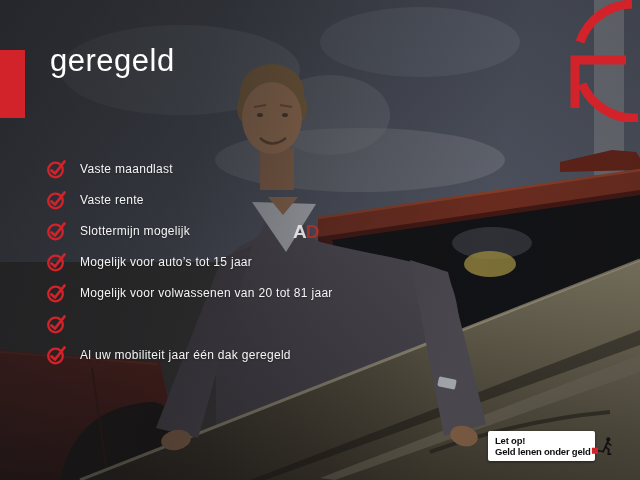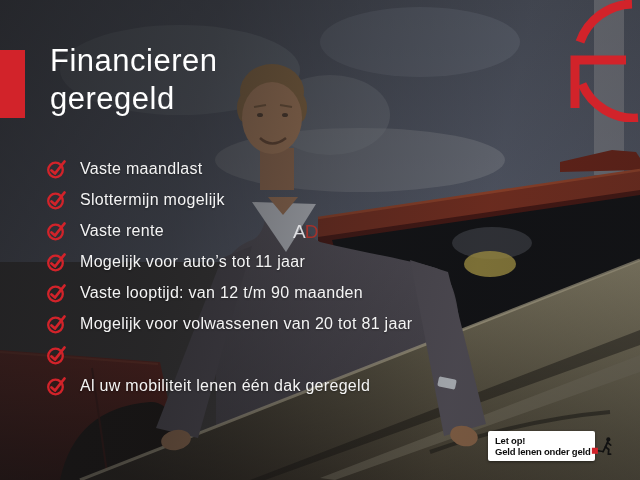--- a/index.html
+++ b/index.html
@@ -20,24 +20,24 @@
   .arc-logo { position:absolute; right:0; top:0; width:72px; height:122px; }
   .accent-stroke { stroke:var(--accent); fill:none; }
 
   .title { position:absolute; left:50px; top:42px; color:#ffffff;
     font-size:31px; line-height:38px; font-weight:400; letter-spacing:.5px; }
   .title span { display:block; }
 
   .benefits { position:absolute; left:46px; top:158px; list-style:none; }
   .benefits li { display:flex; align-items:center; height:22px; margin-bottom:9px; }
   .check { width:22px; height:22px; flex:0 0 22px; margin-right:12px; }
-  .blabel { color:#f4f4f4; font-size:16px; letter-spacing:.3px; white-space:nowrap;
+  .blabel { color:#f4f4f4; font-size:12px; letter-spacing:.3px; white-space:nowrap;
     text-shadow:0 1px 2px rgba(0,0,0,.35); }
 
-  .shirt-logo { position:absolute; left:293px; top:221px; font-size:19px; font-weight:400;
+  .shirt-logo { position:absolute; left:293px; top:221px; font-size:19px; font-weight:700;
     letter-spacing:-1px; opacity:.9;text-align:right; }
   .shirt-logo .la { color:#e9e9ec; }
   .shirt-logo .ld { color:#b03028; }
 
   .badge { position:absolute; left:488px; top:431px; width:107px; height:30px;
     background:#ffffff; border-radius:2px; box-shadow:0 1px 3px rgba(0,0,0,.45);
     display:flex; align-items:center; padding:2px 5px 2px 7px; }
   .badge-lines { flex:1 1 auto; color:#0d0d0d; font-weight:700; font-size:9.5px;
     line-height:11px; letter-spacing:-.2px; white-space:nowrap; }
   .badge-icon { width:26px; height:22px; flex:0 0 26px; }
@@ -134,79 +134,71 @@
 
   <div class="red-bar"></div>
 
   <svg class="arc-logo" viewBox="0 0 72 122" aria-hidden="true">
     <path class="accent-stroke" stroke-width="9" d="M 12 42 A 57 57 0 0 1 64 4"></path>
     <path class="accent-stroke" stroke-width="9" d="M 14 84 A 57 57 0 0 0 70 118"></path>
     <path class="accent-stroke" stroke-width="9" stroke-linejoin="miter" d="M 58 60 L 7 60 L 7 108"></path>
   </svg>
 
   <h1 class="title">
-    <span>Financieren</span>
     <span>geregeld</span>
   </h1>
 
   <ul class="benefits">
     <li>
       <svg class="check" viewBox="0 0 22 22">
           <circle class="accent-stroke" cx="9.5" cy="12" r="7.3" stroke-width="2.3"></circle>
           <path class="accent-stroke" stroke-width="2.8" stroke-linecap="round" stroke-linejoin="round" d="M 5.5 12.5 L 9 15.5 L 18.5 3.5"></path>
         </svg>
       <span class="blabel">Vaste maandlast</span>
     </li>
     <li>
       <svg class="check" viewBox="0 0 22 22">
           <circle class="accent-stroke" cx="9.5" cy="12" r="7.3" stroke-width="2.3"></circle>
           <path class="accent-stroke" stroke-width="2.8" stroke-linecap="round" stroke-linejoin="round" d="M 5.5 12.5 L 9 15.5 L 18.5 3.5"></path>
         </svg>
+      <span class="blabel">Vaste rente</span>
+    </li>
+    <li>
+      <svg class="check" viewBox="0 0 22 22">
+          <circle class="accent-stroke" cx="9.5" cy="12" r="7.3" stroke-width="2.3"></circle>
+          <path class="accent-stroke" stroke-width="2.8" stroke-linecap="round" stroke-linejoin="round" d="M 5.5 12.5 L 9 15.5 L 18.5 3.5"></path>
+        </svg>
       <span class="blabel">Slottermijn mogelijk</span>
     </li>
     <li>
       <svg class="check" viewBox="0 0 22 22">
           <circle class="accent-stroke" cx="9.5" cy="12" r="7.3" stroke-width="2.3"></circle>
           <path class="accent-stroke" stroke-width="2.8" stroke-linecap="round" stroke-linejoin="round" d="M 5.5 12.5 L 9 15.5 L 18.5 3.5"></path>
         </svg>
-      <span class="blabel">Vaste rente</span>
-    </li>
-    <li>
-      <svg class="check" viewBox="0 0 22 22">
-          <circle class="accent-stroke" cx="9.5" cy="12" r="7.3" stroke-width="2.3"></circle>
-          <path class="accent-stroke" stroke-width="2.8" stroke-linecap="round" stroke-linejoin="round" d="M 5.5 12.5 L 9 15.5 L 18.5 3.5"></path>
-        </svg>
-      <span class="blabel">Mogelijk voor auto’s tot 11 jaar</span>
-    </li>
-    <li>
-      <svg class="check" viewBox="0 0 22 22">
-          <circle class="accent-stroke" cx="9.5" cy="12" r="7.3" stroke-width="2.3"></circle>
-          <path class="accent-stroke" stroke-width="2.8" stroke-linecap="round" stroke-linejoin="round" d="M 5.5 12.5 L 9 15.5 L 18.5 3.5"></path>
-        </svg>
-      <span class="blabel">Vaste looptijd: van 12 t/m 90 maanden</span>
+      <span class="blabel">Mogelijk voor auto’s tot 15 jaar</span>
     </li>
     <li>
       <svg class="check" viewBox="0 0 22 22">
           <circle class="accent-stroke" cx="9.5" cy="12" r="7.3" stroke-width="2.3"></circle>
           <path class="accent-stroke" stroke-width="2.8" stroke-linecap="round" stroke-linejoin="round" d="M 5.5 12.5 L 9 15.5 L 18.5 3.5"></path>
         </svg>
       <span class="blabel">Mogelijk voor volwassenen van 20 tot 81 jaar</span>
     </li>
     <li>
       <svg class="check" viewBox="0 0 22 22">
           <circle class="accent-stroke" cx="9.5" cy="12" r="7.3" stroke-width="2.3"></circle>
           <path class="accent-stroke" stroke-width="2.8" stroke-linecap="round" stroke-linejoin="round" d="M 5.5 12.5 L 9 15.5 L 18.5 3.5"></path>
         </svg>
     </li>
     <li>
       <svg class="check" viewBox="0 0 22 22">
           <circle class="accent-stroke" cx="9.5" cy="12" r="7.3" stroke-width="2.3"></circle>
           <path class="accent-stroke" stroke-width="2.8" stroke-linecap="round" stroke-linejoin="round" d="M 5.5 12.5 L 9 15.5 L 18.5 3.5"></path>
         </svg>
-      <span class="blabel">Al uw mobiliteit lenen één dak geregeld</span>
+      <span class="blabel">Al uw mobiliteit jaar één dak geregeld</span>
     </li>
   </ul>
 
   <div class="shirt-logo"><span class="la">A</span><span class="ld">D</span></div>
 
   <div class="badge">
     <div class="badge-lines">
       <div>Let op!</div>
       <div>Geld lenen onder geld</div>
     </div>

